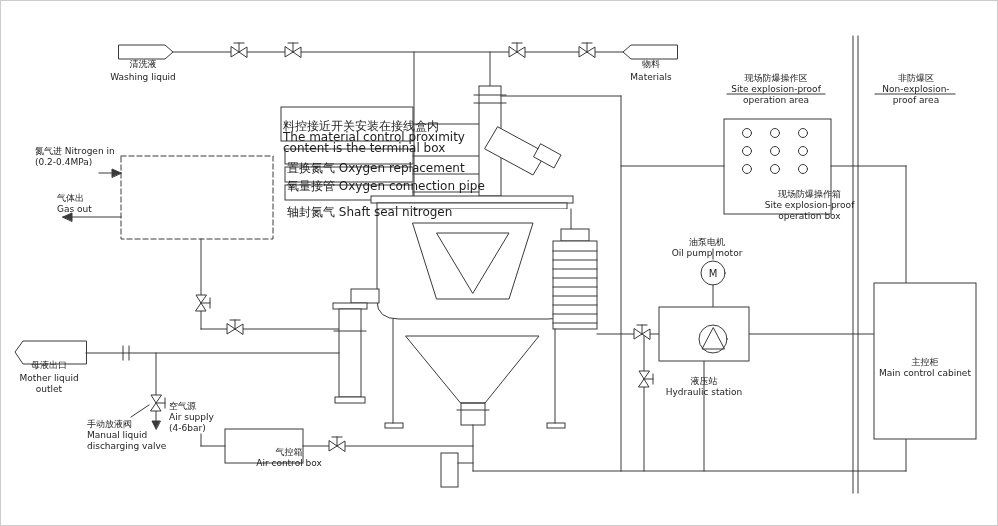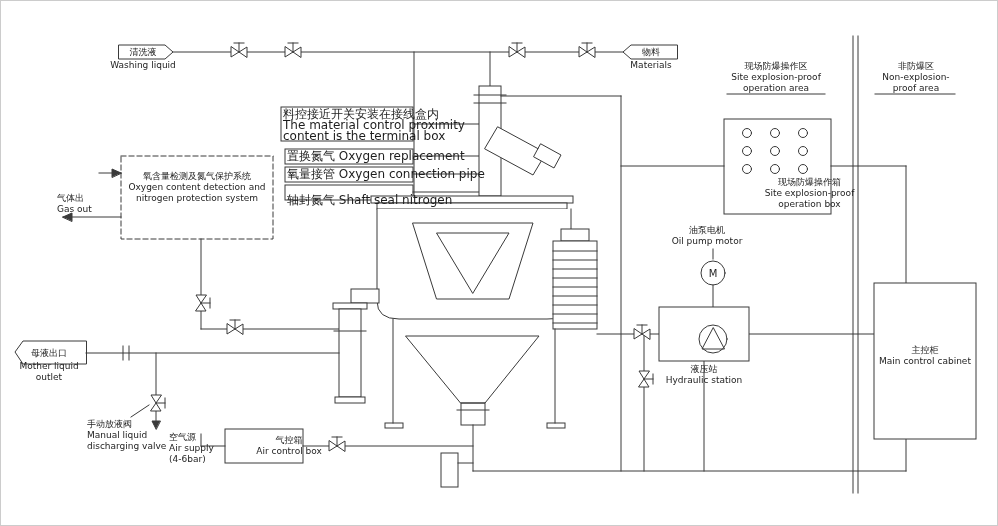--- a/index.html
+++ b/index.html
@@ -3,21 +3,21 @@
 <meta charset="utf-8">
 <style>
   html,body{margin:0;padding:0;background:#f2f2f2;}
   .canvas{
     position:relative;width:998px;height:526px;background:#ffffff;
     font-family:"DejaVu Sans",sans-serif;color:#1d1d1d;overflow:hidden;
     border:1px solid #cccccc;box-sizing:border-box;
   }
   svg{position:absolute;left:0;top:0;}
   .lbl{position:absolute;font-size:9px;line-height:11px;white-space:nowrap;}
-  .lbl.center{text-align:center;}
+  .lbl.center{text-align:center;margin-top:12px;}
   .lbl.small{font-size:12px;line-height:11px;}
   .tagline{line-height:15px;}
 </style>
 </head>
 <body>
 
 <div class="canvas">
 
 <svg width="998" height="526" viewBox="0 0 998 526">
   <defs>
@@ -195,26 +195,25 @@
 <div class="lbl center" style="left:104px;top:44px;width:76px;">
   <div class="tagline">清洗液</div>
   <div>Washing liquid</div>
 </div>
 
 <div class="lbl center" style="left:612px;top:44px;width:76px;">
   <div class="tagline">物料</div>
   <div>Materials</div>
 </div>
 
-
-<div class="lbl center" style="left:124px;top:170px;width:144px;">
-  <div>氧含量检测及氮气保护系统</div>
-  <div>Oxygen content detection and</div>
-  <div>nitrogen protection system</div>
-</div>
+<div class="lbl" style="left:34px;top:145px;width:100px;">
+  <div>氮气进 Nitrogen in</div>
+  <div>(0.2-0.4MPa)</div>
+</div>
+
 
 <div class="lbl" style="left:56px;top:192px;width:50px;">
   <div>气体出</div>
   <div>Gas out</div>
 </div>
 
 <div class="lbl center small" style="left:282px;top:108px;width:128px;">
   <div>料控接近开关安装在接线盒内</div>
   <div>The material control proximity</div>
   <div>content is the terminal box</div>
@@ -252,21 +251,21 @@
   <div>Manual liquid</div>
   <div>discharging valve</div>
 </div>
 
 <div class="lbl center" style="left:6px;top:345px;width:84px;">
   <div class="tagline">母液出口</div>
   <div>Mother liquid</div>
   <div>outlet</div>
 </div>
 
-<div class="lbl" style="left:168px;top:400px;width:56px;margin-top:31px;">
+<div class="lbl" style="left:168px;top:400px;width:56px;">
   <div>空气源</div>
   <div>Air supply</div>
   <div>(4-6bar)</div>
 </div>
 
 <div class="lbl center" style="left:226px;top:434px;width:96px;padding-left:14px;">
   <div>气控箱</div>
   <div>Air control box</div>
 </div>
 

